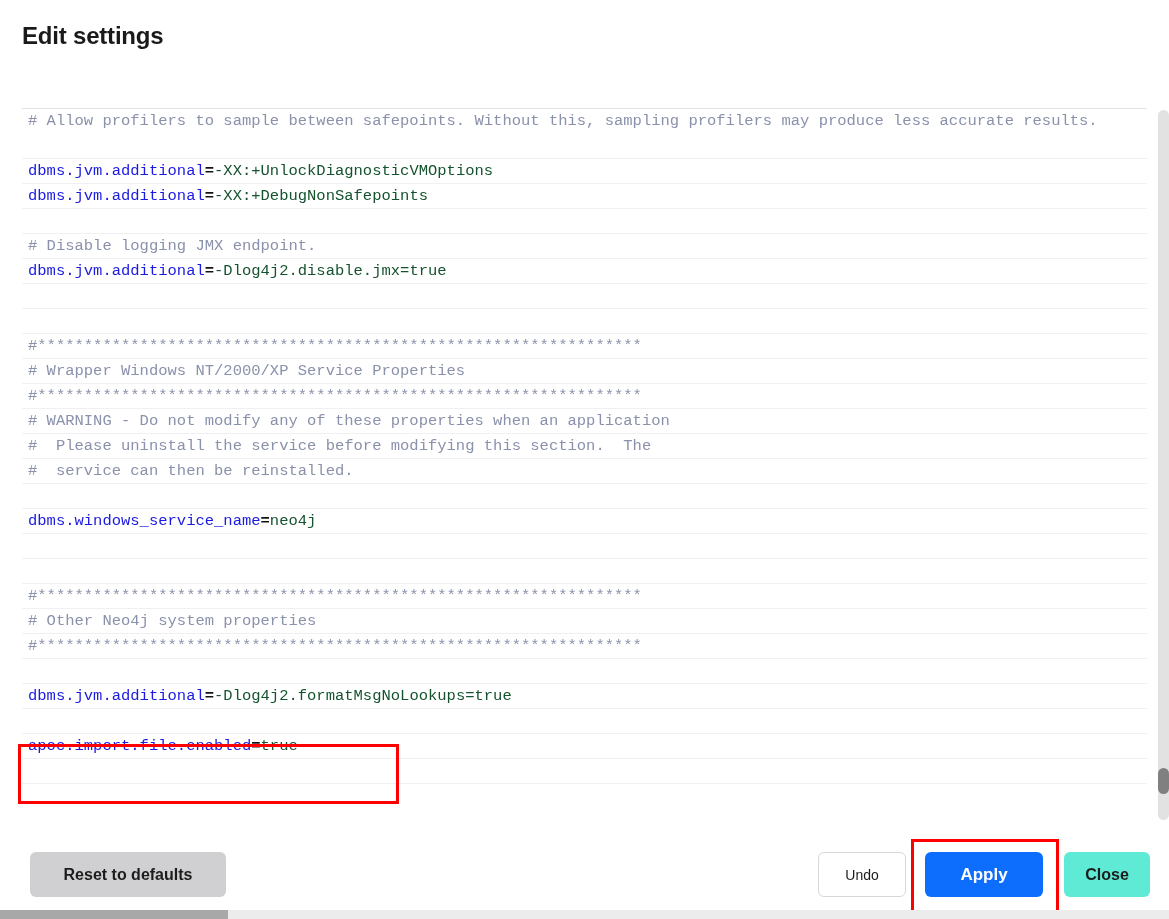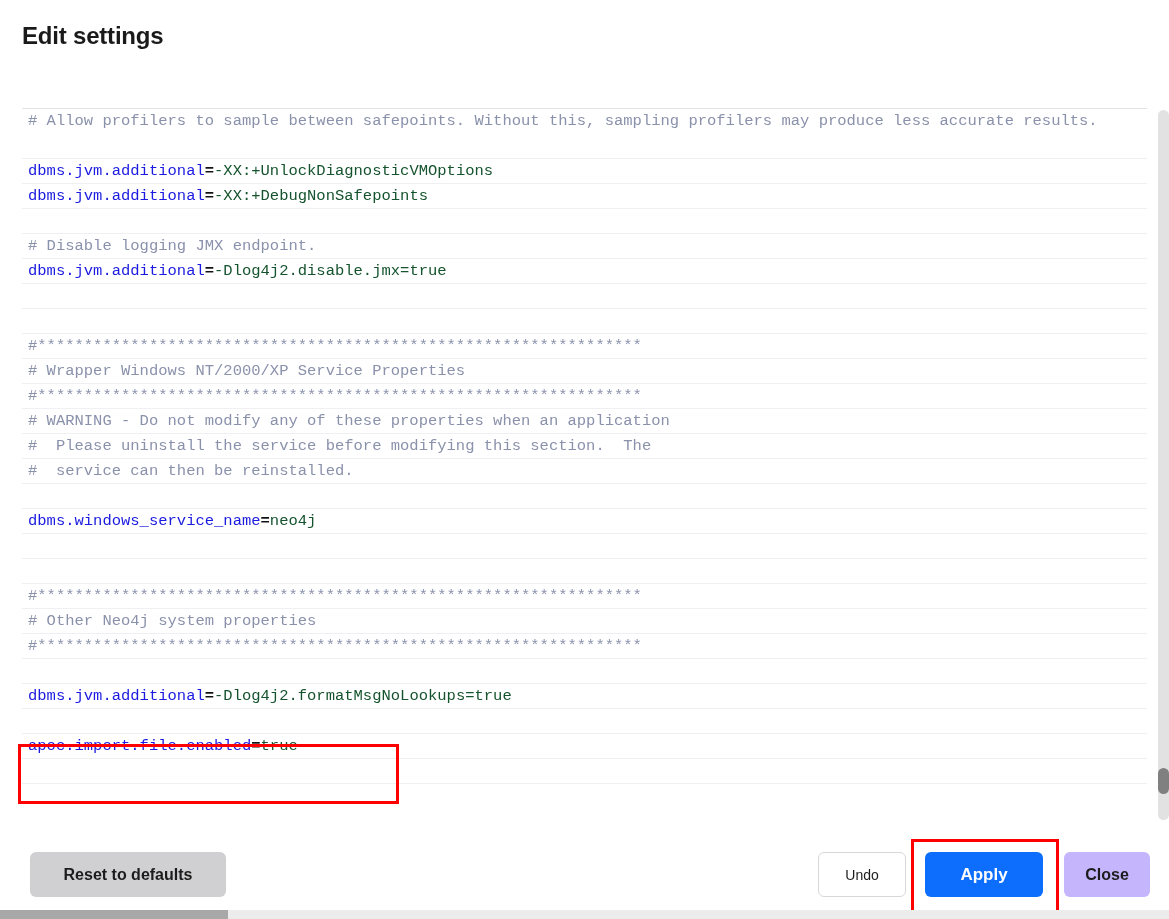--- a/index.html
+++ b/index.html
@@ -161,21 +161,21 @@
     min-width: 118px;
     background: #0d6efd;
     color: #ffffff;
     font-size: 17px;
   }
   .btn-close {
     position: absolute;
     left: 1064px;
     top: 7px;
     min-width: 86px;
-    background: #c4b5fd;
+    background: #5eead4;
     color: #1c1c1c;
   }
 
   
   .hscroll {
     position: absolute;
     left: 0;
     bottom: 0;
     width: 1169px;
     height: 9px;

